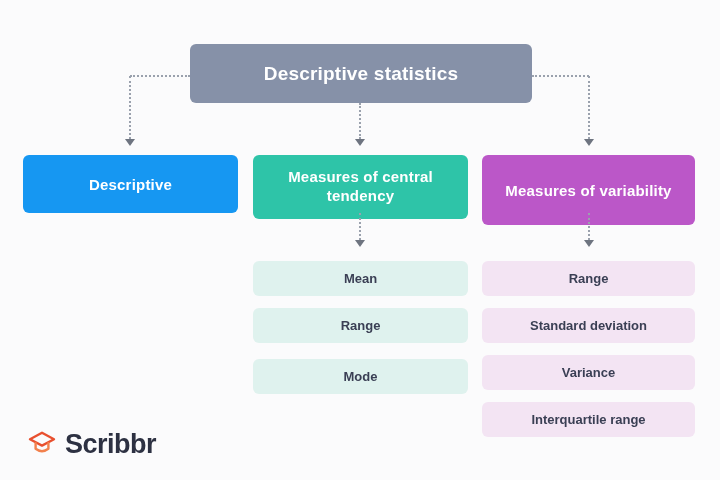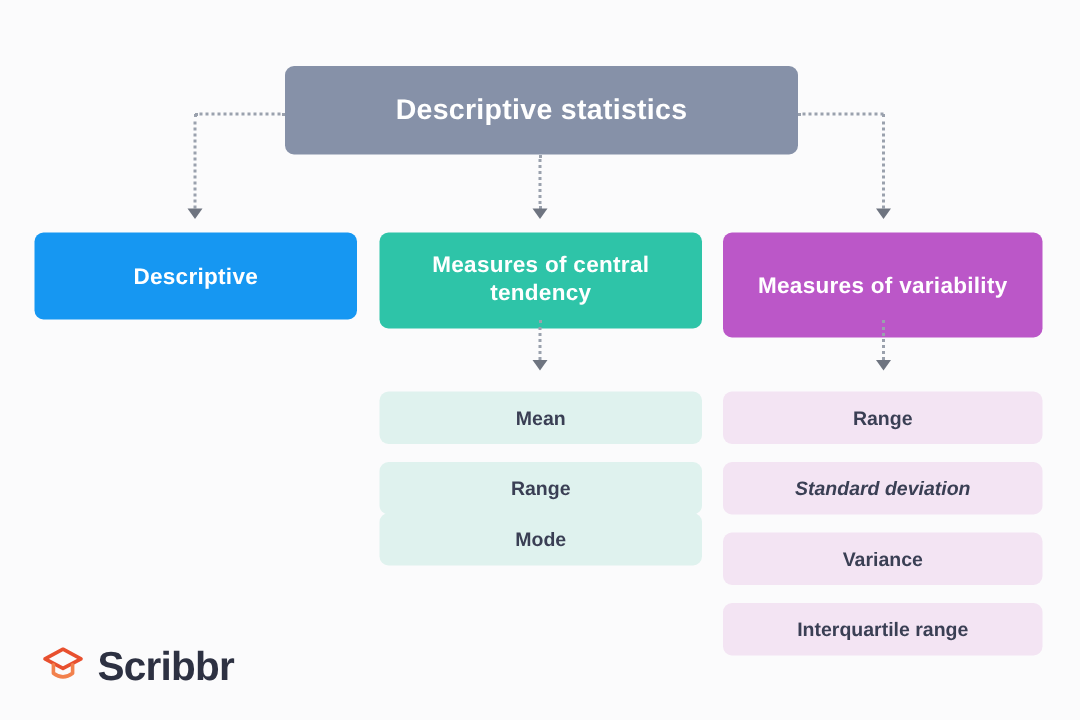--- a/index.html
+++ b/index.html
@@ -55,24 +55,24 @@
   <div class="node node-variability">Measures of variability</div>
 
   <div class="vline" style="left:359px;top:213px;height:27px;"></div>
   <div class="arrow-down" style="left:355px;top:240px;"></div>
 
   <div class="vline" style="left:588px;top:213px;height:27px;"></div>
   <div class="arrow-down" style="left:584px;top:240px;"></div>
 
   <div class="leaf teal" style="top:261px;">Mean</div>
   <div class="leaf teal" style="top:308px;">Range</div>
-  <div class="leaf teal" style="top:342px;">Mode</div>
+  <div class="leaf teal" style="top:359px;">Mode</div>
 
   <div class="leaf purp" style="top:261px;">Range</div>
-  <div class="leaf purp" style="top:308px;font-style:italic;">Standard deviation</div>
+  <div class="leaf purp" style="top:308px;">Standard deviation</div>
   <div class="leaf purp" style="top:355px;">Variance</div>
   <div class="leaf purp" style="top:402px;">Interquartile range</div>
 
   <div class="logo">
     <span style="display:inline-flex;">
       <svg width="32" height="32" viewBox="0 0 40 40" fill="none">
         <path d="M20 6 L35 14 L20 22 L5 14 Z" stroke="#e8502f" stroke-width="3" stroke-linejoin="round"></path>
         <path d="M12 19 L12 26 Q20 32 28 26 L28 19" stroke="#f2814d" stroke-width="3" stroke-linecap="round" stroke-linejoin="round"></path>
       </svg>
     </span>

